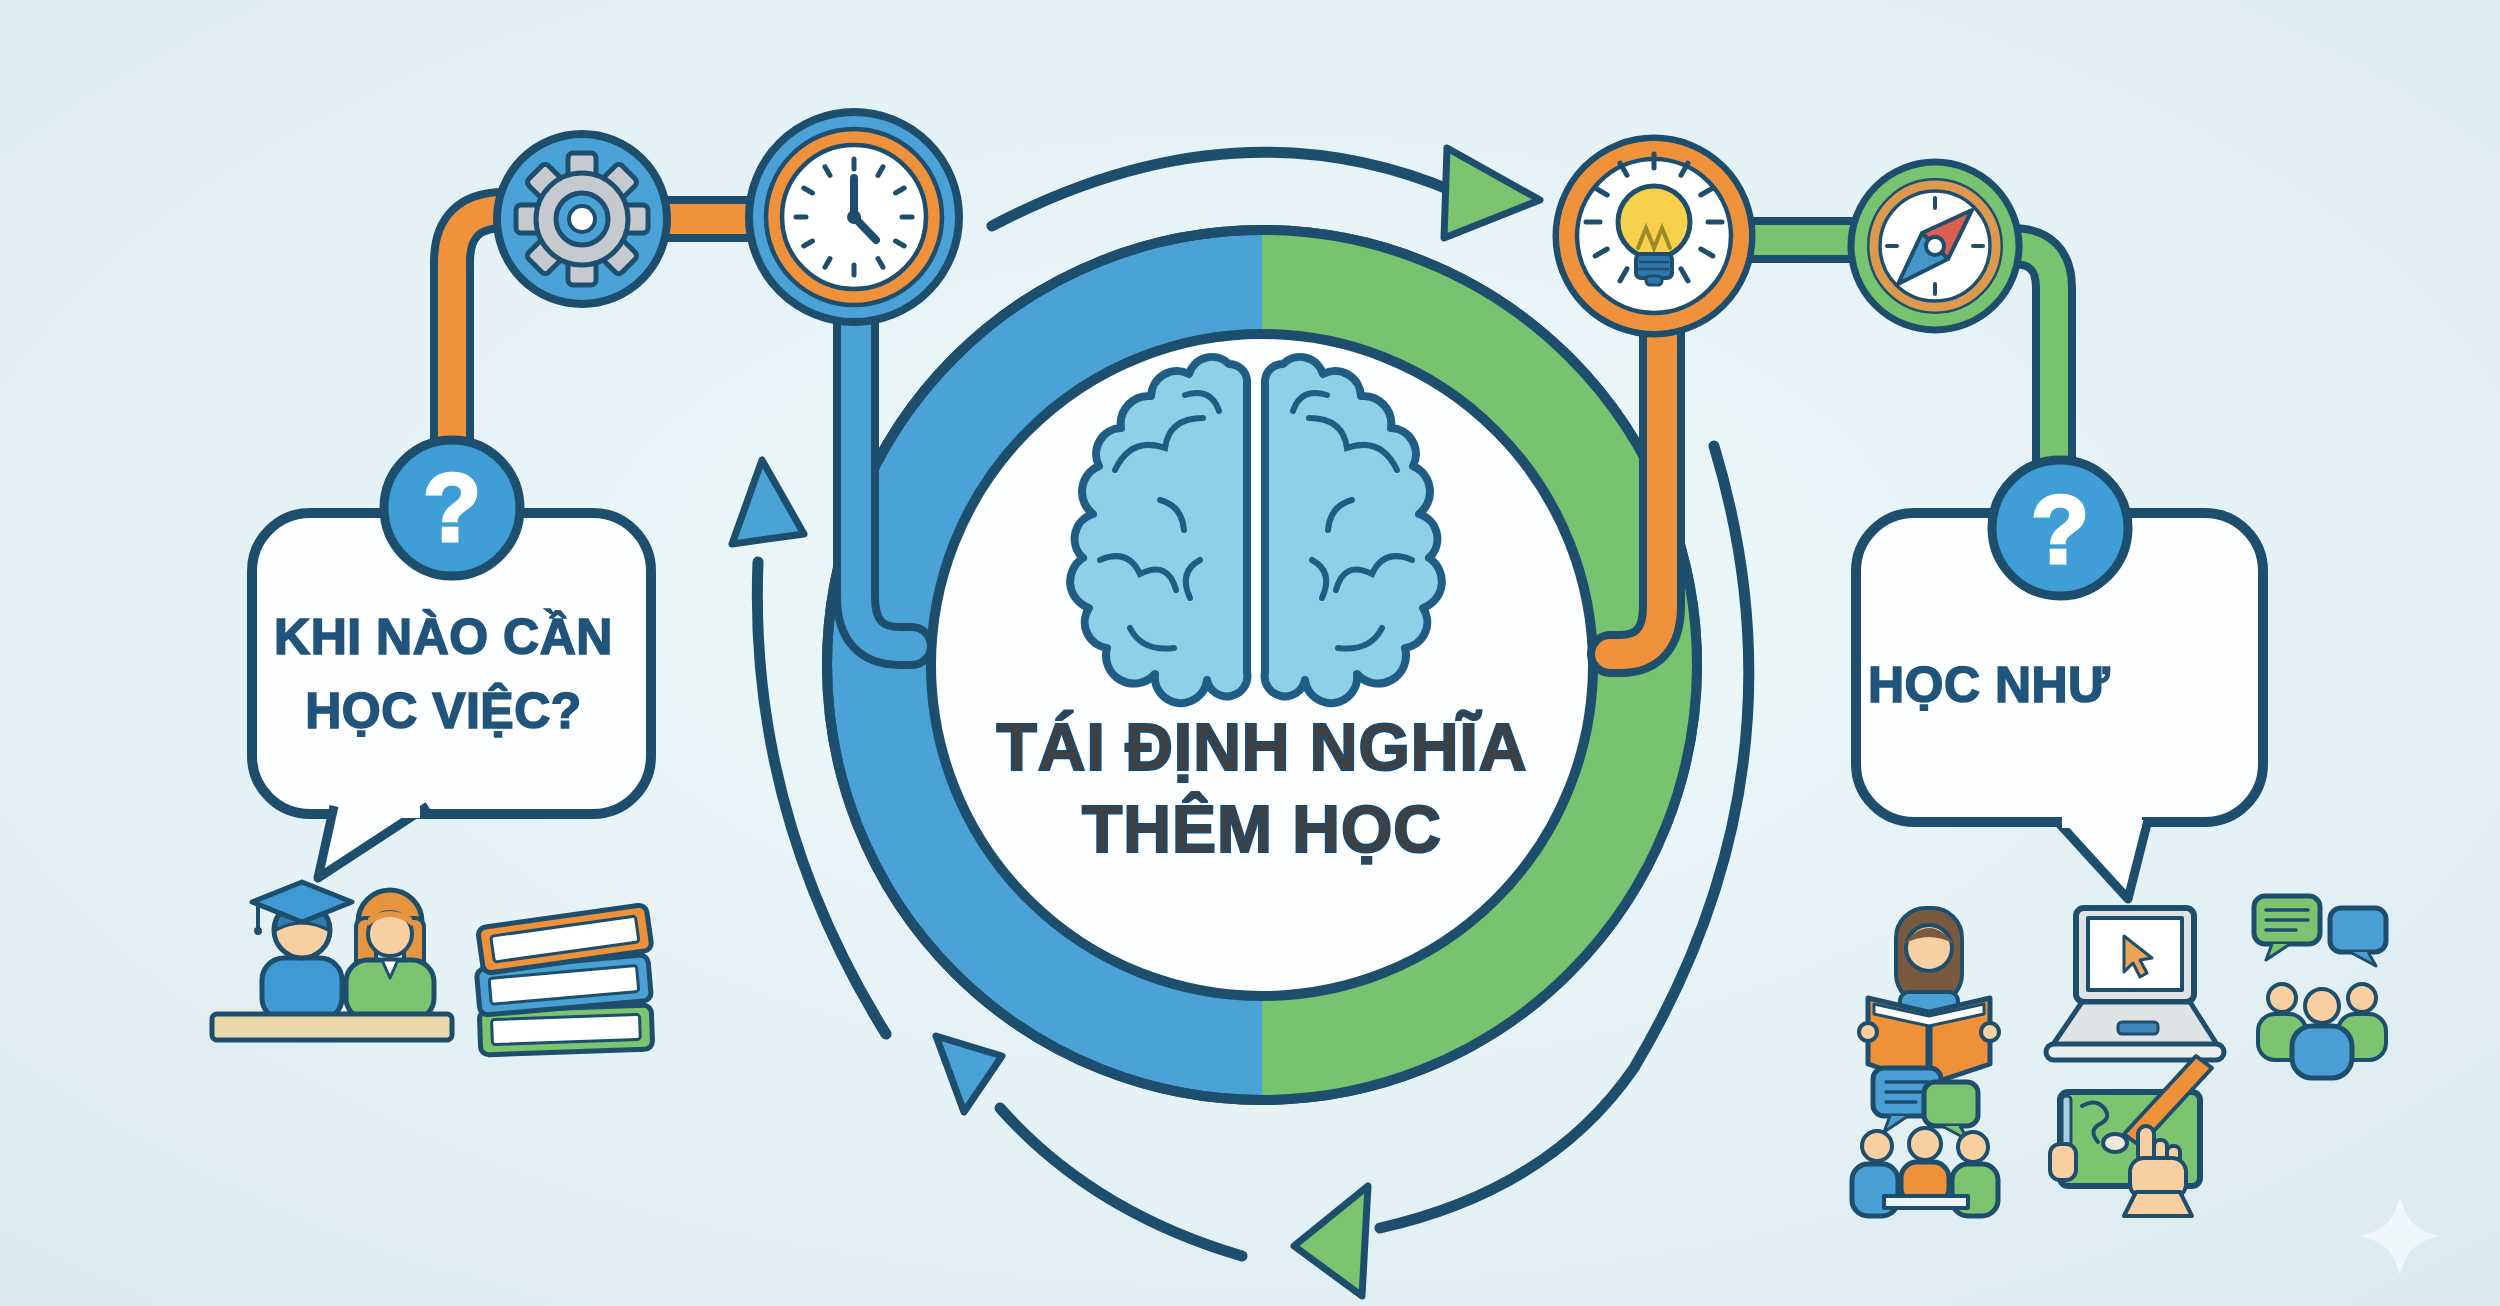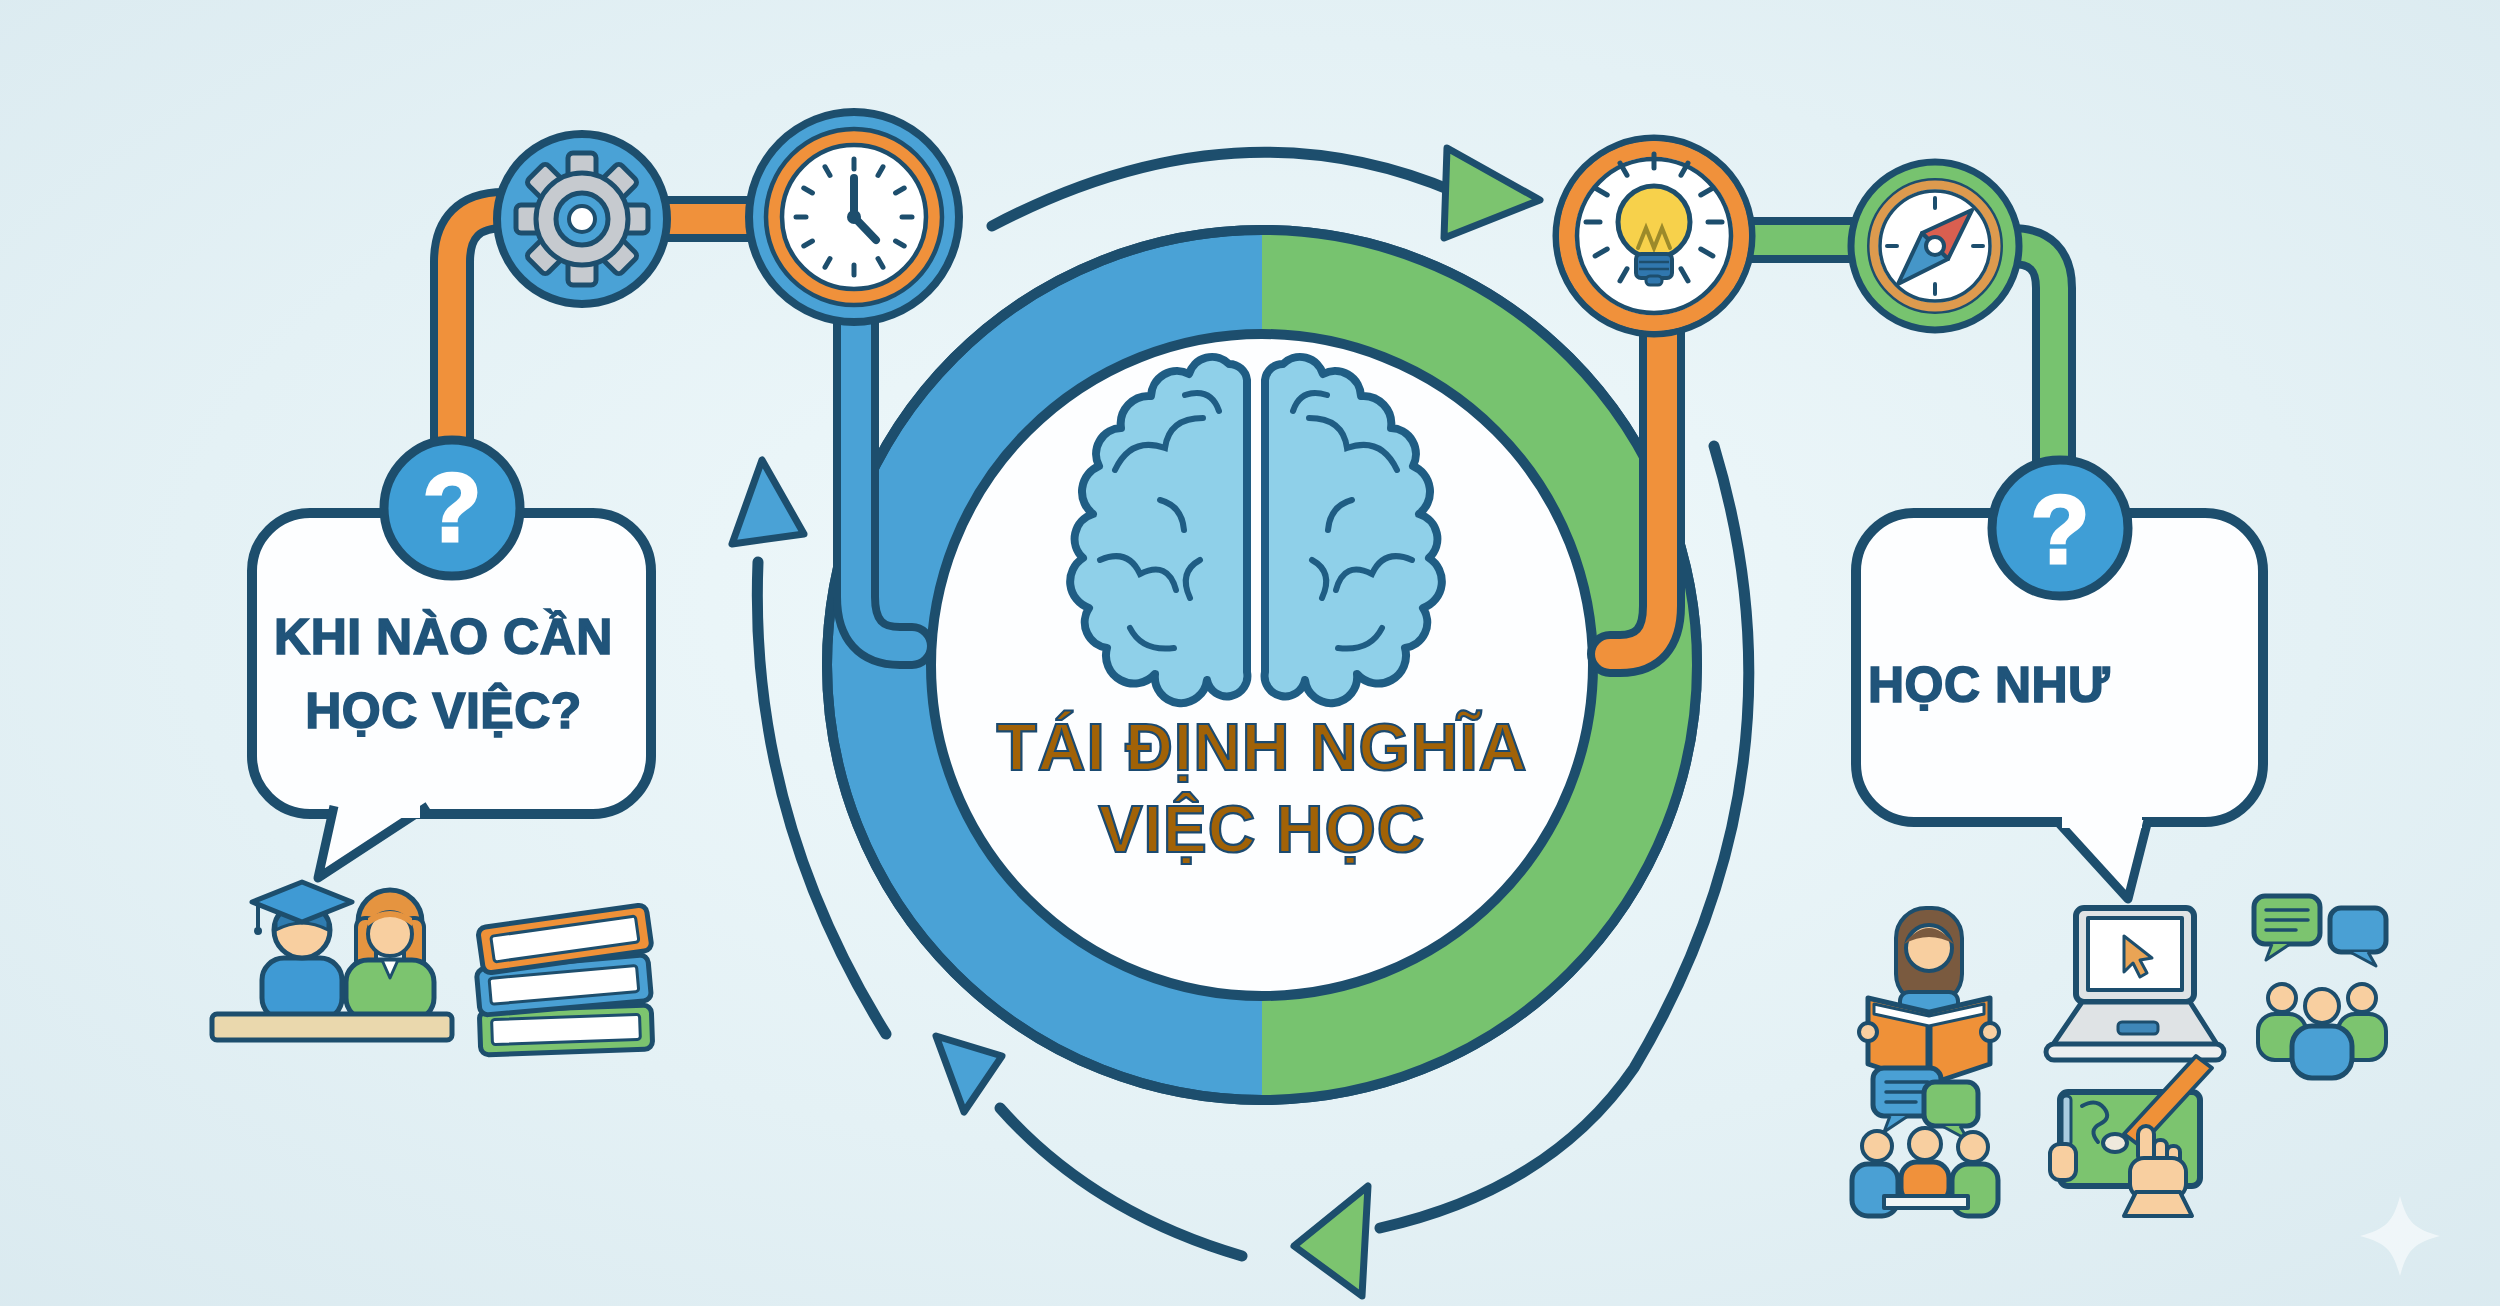--- a/index.html
+++ b/index.html
@@ -5,21 +5,21 @@
   html,body{margin:0;padding:0;background:#cfe3ea;}
   .stage{
     position:relative;width:2500px;height:1306px;overflow:hidden;
     font-family:"Liberation Sans",sans-serif;
     background:#e3f1f5;
   }
   .stage svg{position:absolute;left:0;top:0;}
   .txt{position:absolute;z-index:5;display:flex;flex-direction:column;
        align-items:center;justify-content:flex-start;text-align:center;
        pointer-events:none;}
-  .title-line{font-weight:bold;font-size:66px;line-height:82px;color:#a16207;
+  .title-line{font-weight:bold;font-size:66px;line-height:82px;color:#404040;
        -webkit-text-stroke:2.2px #1b4a70;letter-spacing:1px;white-space:nowrap;}
   .bubble-line{font-weight:bold;font-size:50px;line-height:74px;color:#20547a;
        -webkit-text-stroke:1.6px #20547a;letter-spacing:0.5px;white-space:nowrap;}
   .qmark{font-weight:bold;font-size:96px;color:#ffffff;
        -webkit-text-stroke:3px #ffffff;line-height:1;}
 </style>
 </head>
 <body>
 
 <div class="stage">
@@ -287,21 +287,21 @@
       <rect x="2130" y="1158" width="56" height="40" rx="14"></rect>
       <path d="M 2136 1192 L 2180 1192 L 2192 1216 L 2124 1216 Z"></path>
     </g>
   </g>
 
   <path d="M 2400 1196 C 2407 1222 2414 1229 2440 1236 C 2414 1243 2407 1250 2400 1276 C 2393 1250 2386 1243 2360 1236 C 2386 1229 2393 1222 2400 1196 Z" fill="#ffffff" opacity="0.55"></path>
 </svg>
 
 <div class="txt" style="left:932px;top:706px;width:660px;">
   <div class="title-line">TÁI ĐỊNH NGHĨA</div>
-  <div class="title-line">VIỆC HỌC</div>
+  <div class="title-line">THÊM HỌC</div>
 </div>
 
 <div class="txt" style="left:402px;top:452px;width:100px;height:112px;justify-content:center;">
   <div class="qmark">?</div>
 </div>
 <div class="txt" style="left:2010px;top:474px;width:100px;height:112px;justify-content:center;">
   <div class="qmark">?</div>
 </div>
 
 <div class="txt" style="left:244px;top:600px;width:399px;">

